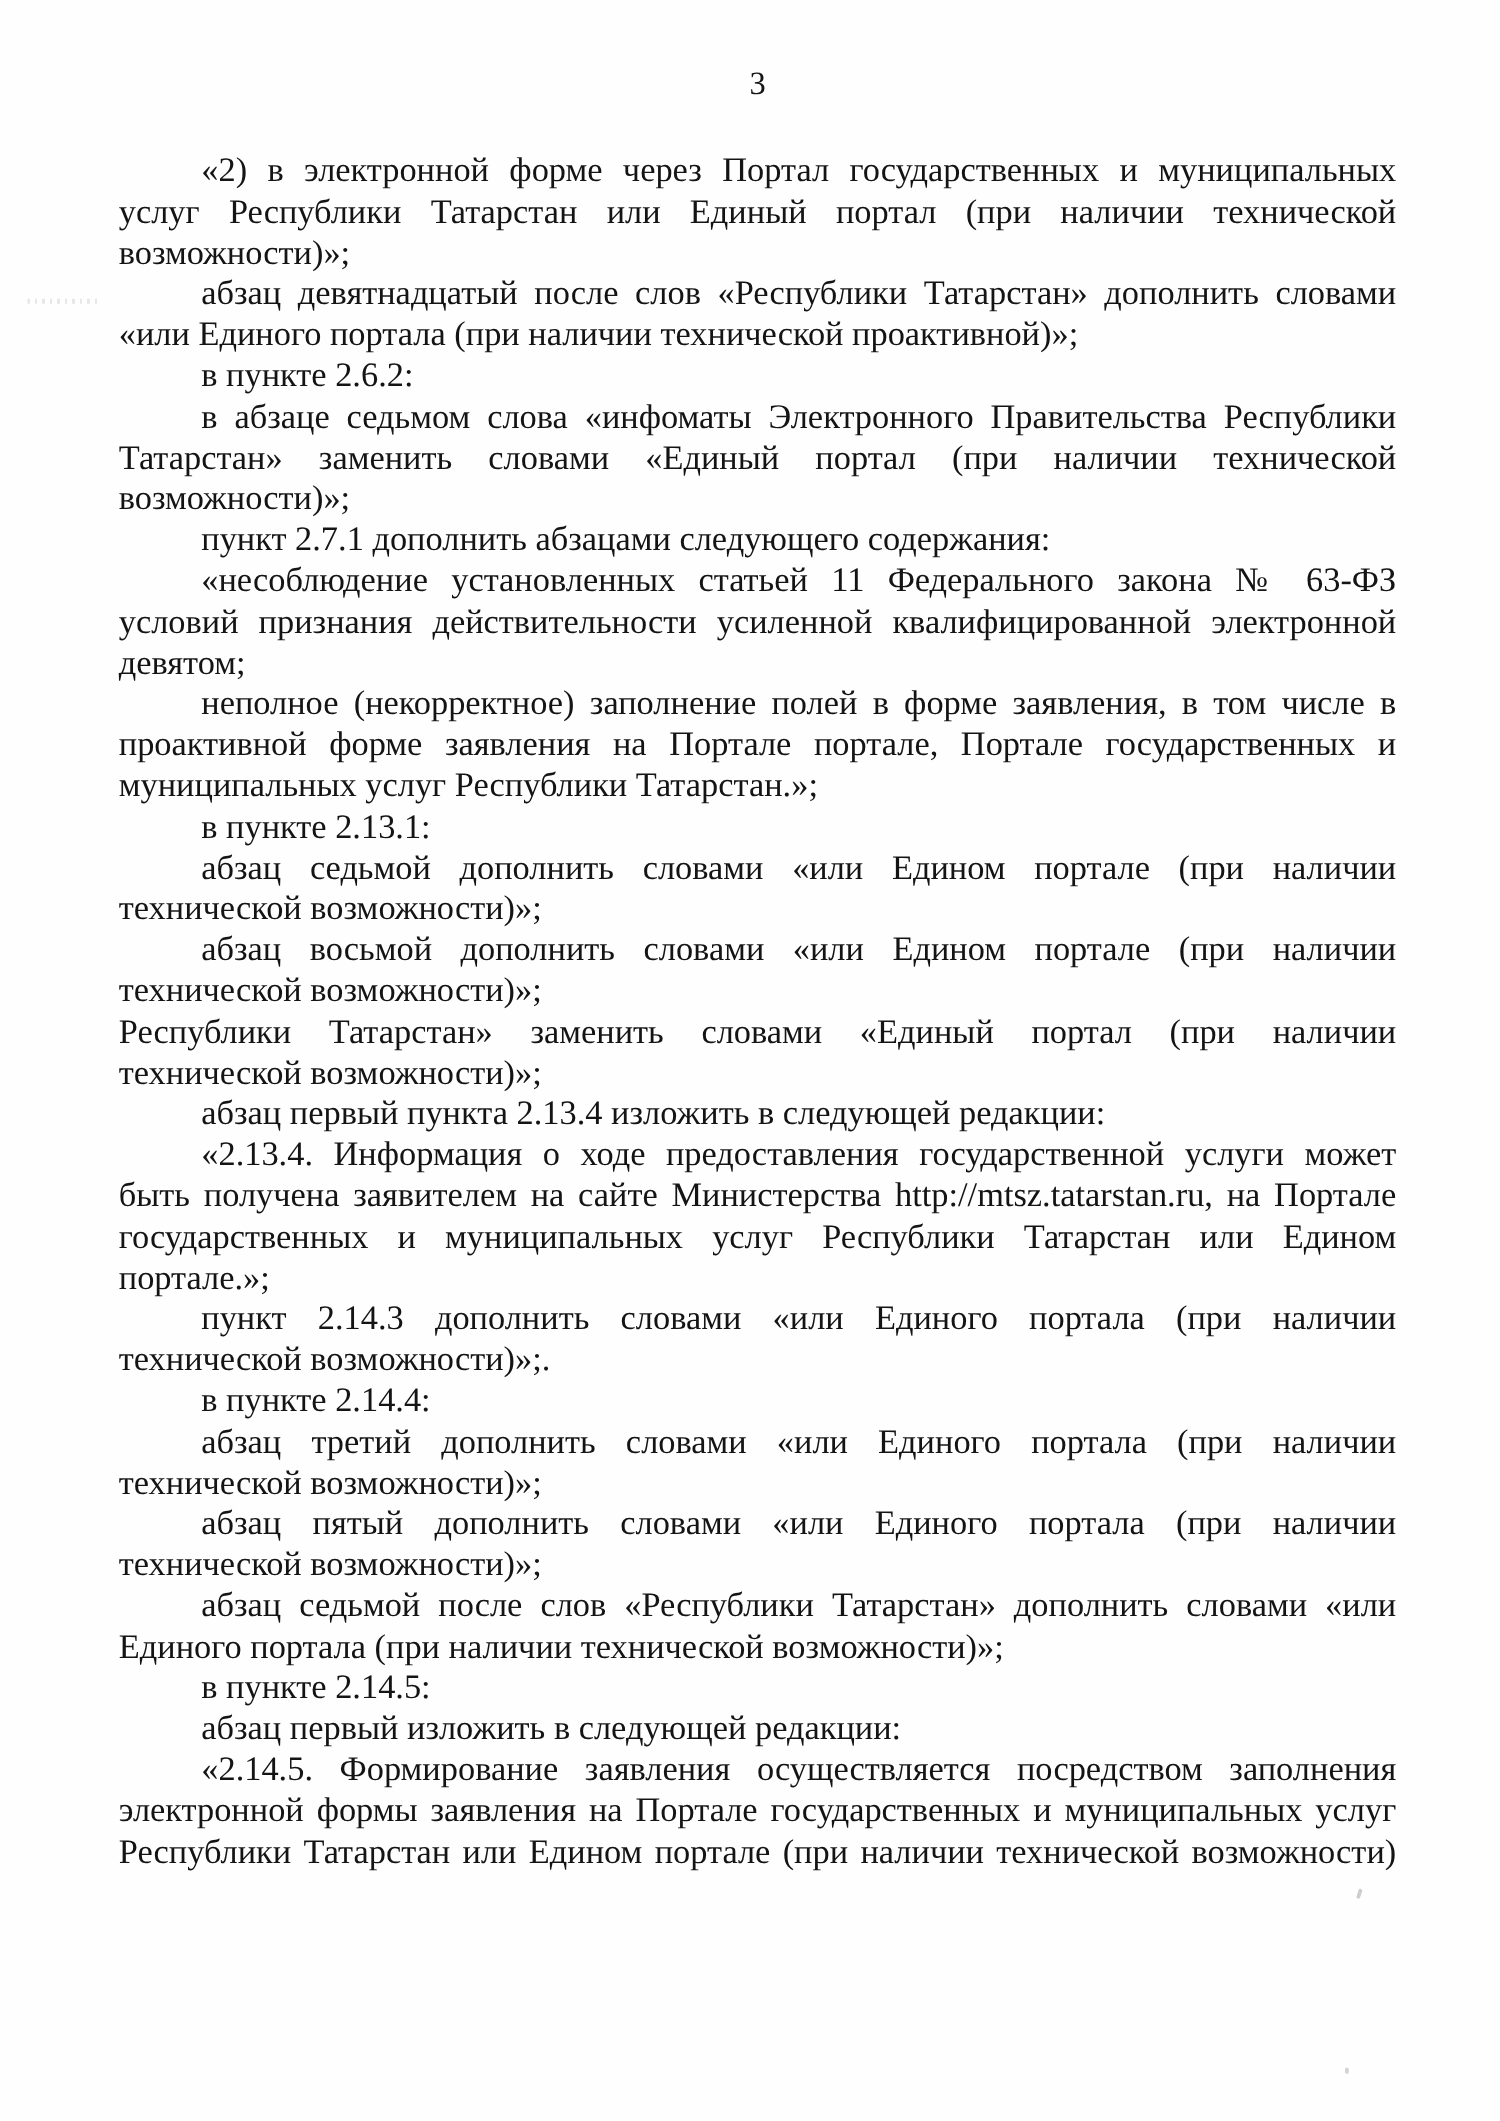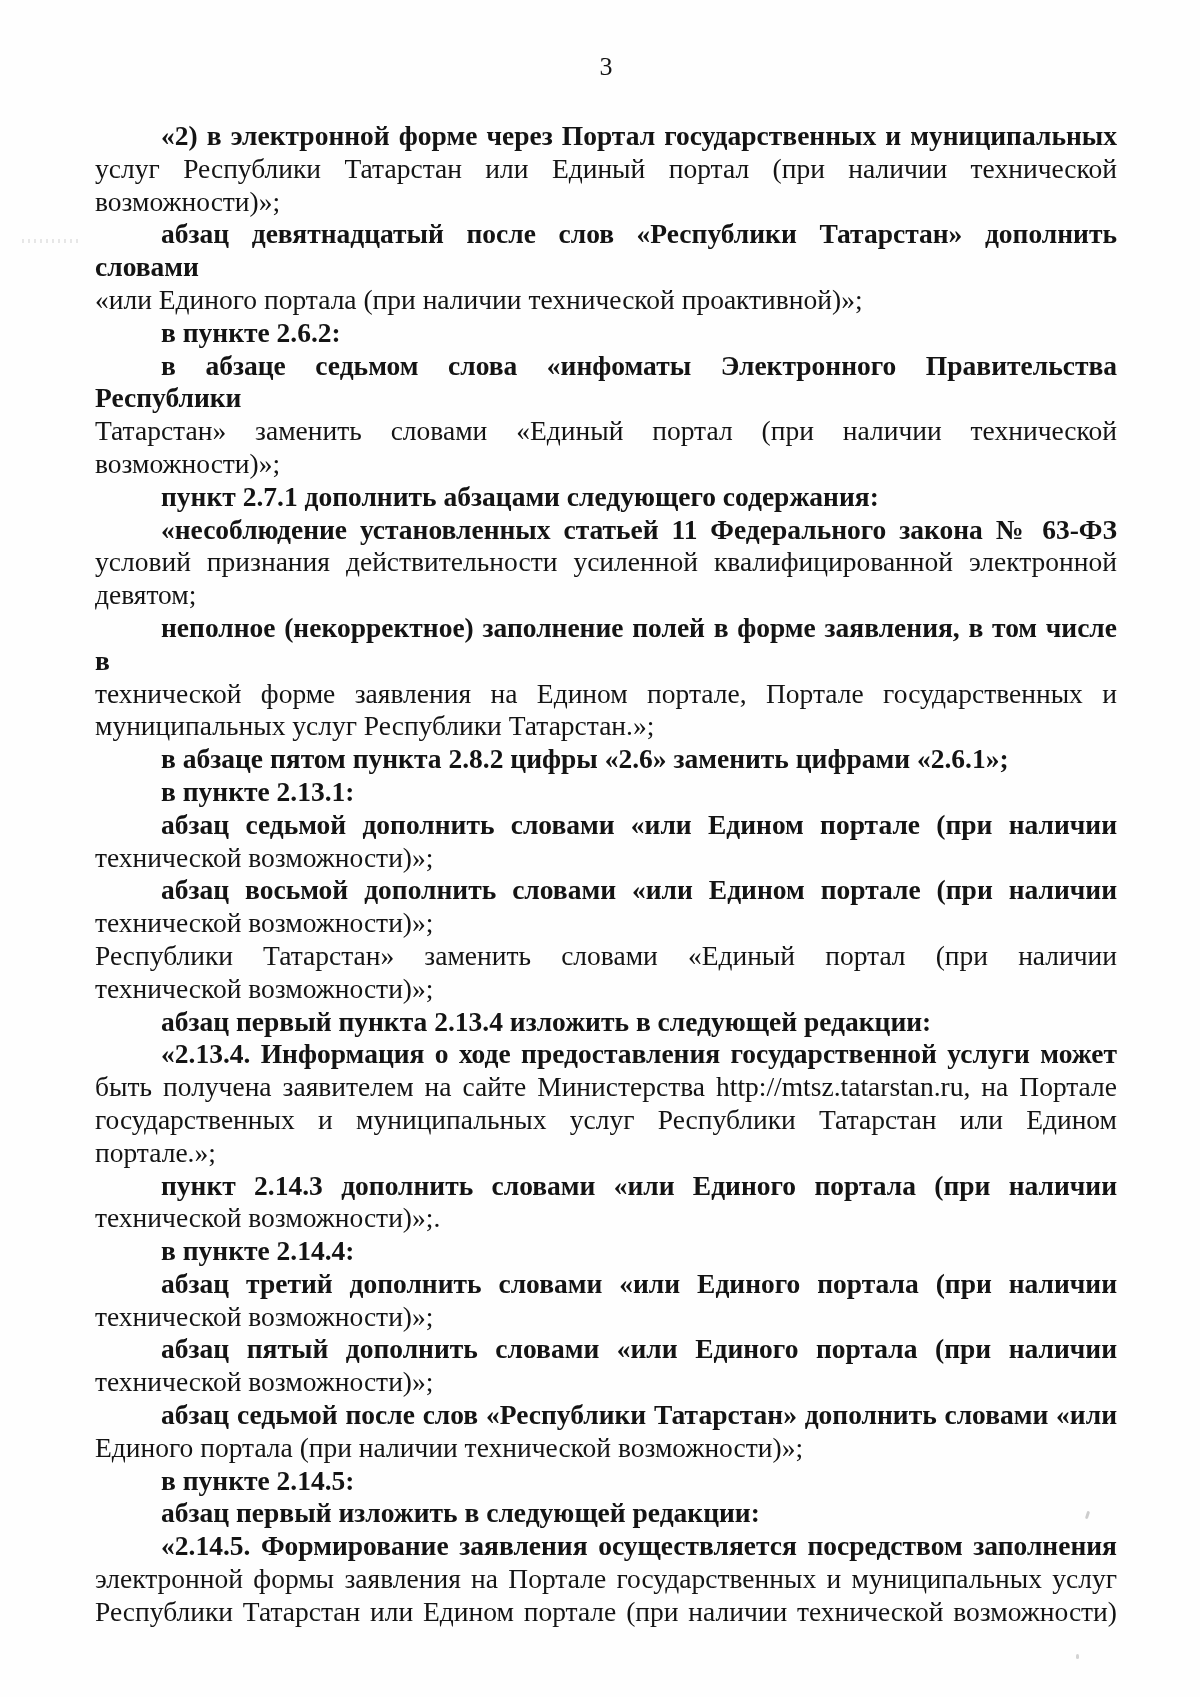--- a/index.html
+++ b/index.html
@@ -39,21 +39,20 @@
   }
   .line {
     text-align: justify;
     white-space: normal;
   }
   .line.justify-full {
     text-align-last: justify;
   }
   .line.first-line {
     text-indent: 66px;
-    font-weight: bold;
   }
   
   .artifact {
     position: absolute;
     pointer-events: none;
   }
   .artifact-1 {
     left: 22px;
     top: 239px;
     width: 58px;
@@ -107,25 +106,22 @@
       <div class="paragraph">
         <div class="line first-line">пункт 2.7.1 дополнить абзацами следующего содержания:</div>
       </div>
       <div class="paragraph">
         <div class="line first-line justify-full">«несоблюдение установленных статьей 11 Федерального закона № 63-ФЗ</div>
         <div class="line justify-full">условий признания действительности усиленной квалифицированной электронной</div>
         <div class="line">девятом;</div>
       </div>
       <div class="paragraph">
         <div class="line first-line justify-full">неполное (некорректное) заполнение полей в форме заявления, в том числе в</div>
-        <div class="line justify-full">технической форме заявления на Едином портале, Портале государственных и</div>
+        <div class="line justify-full">проактивной форме заявления на Портале портале, Портале государственных и</div>
         <div class="line">муниципальных услуг Республики Татарстан.»;</div>
-      </div>
-      <div class="paragraph">
-        <div class="line first-line">в абзаце пятом пункта 2.8.2 цифры «2.6» заменить цифрами «2.6.1»;</div>
       </div>
       <div class="paragraph">
         <div class="line first-line">в пункте 2.13.1:</div>
       </div>
       <div class="paragraph">
         <div class="line first-line justify-full">абзац седьмой дополнить словами «или Едином портале (при наличии</div>
         <div class="line">технической возможности)»;</div>
       </div>
       <div class="paragraph">
         <div class="line first-line justify-full">абзац восьмой дополнить словами «или Едином портале (при наличии</div>

